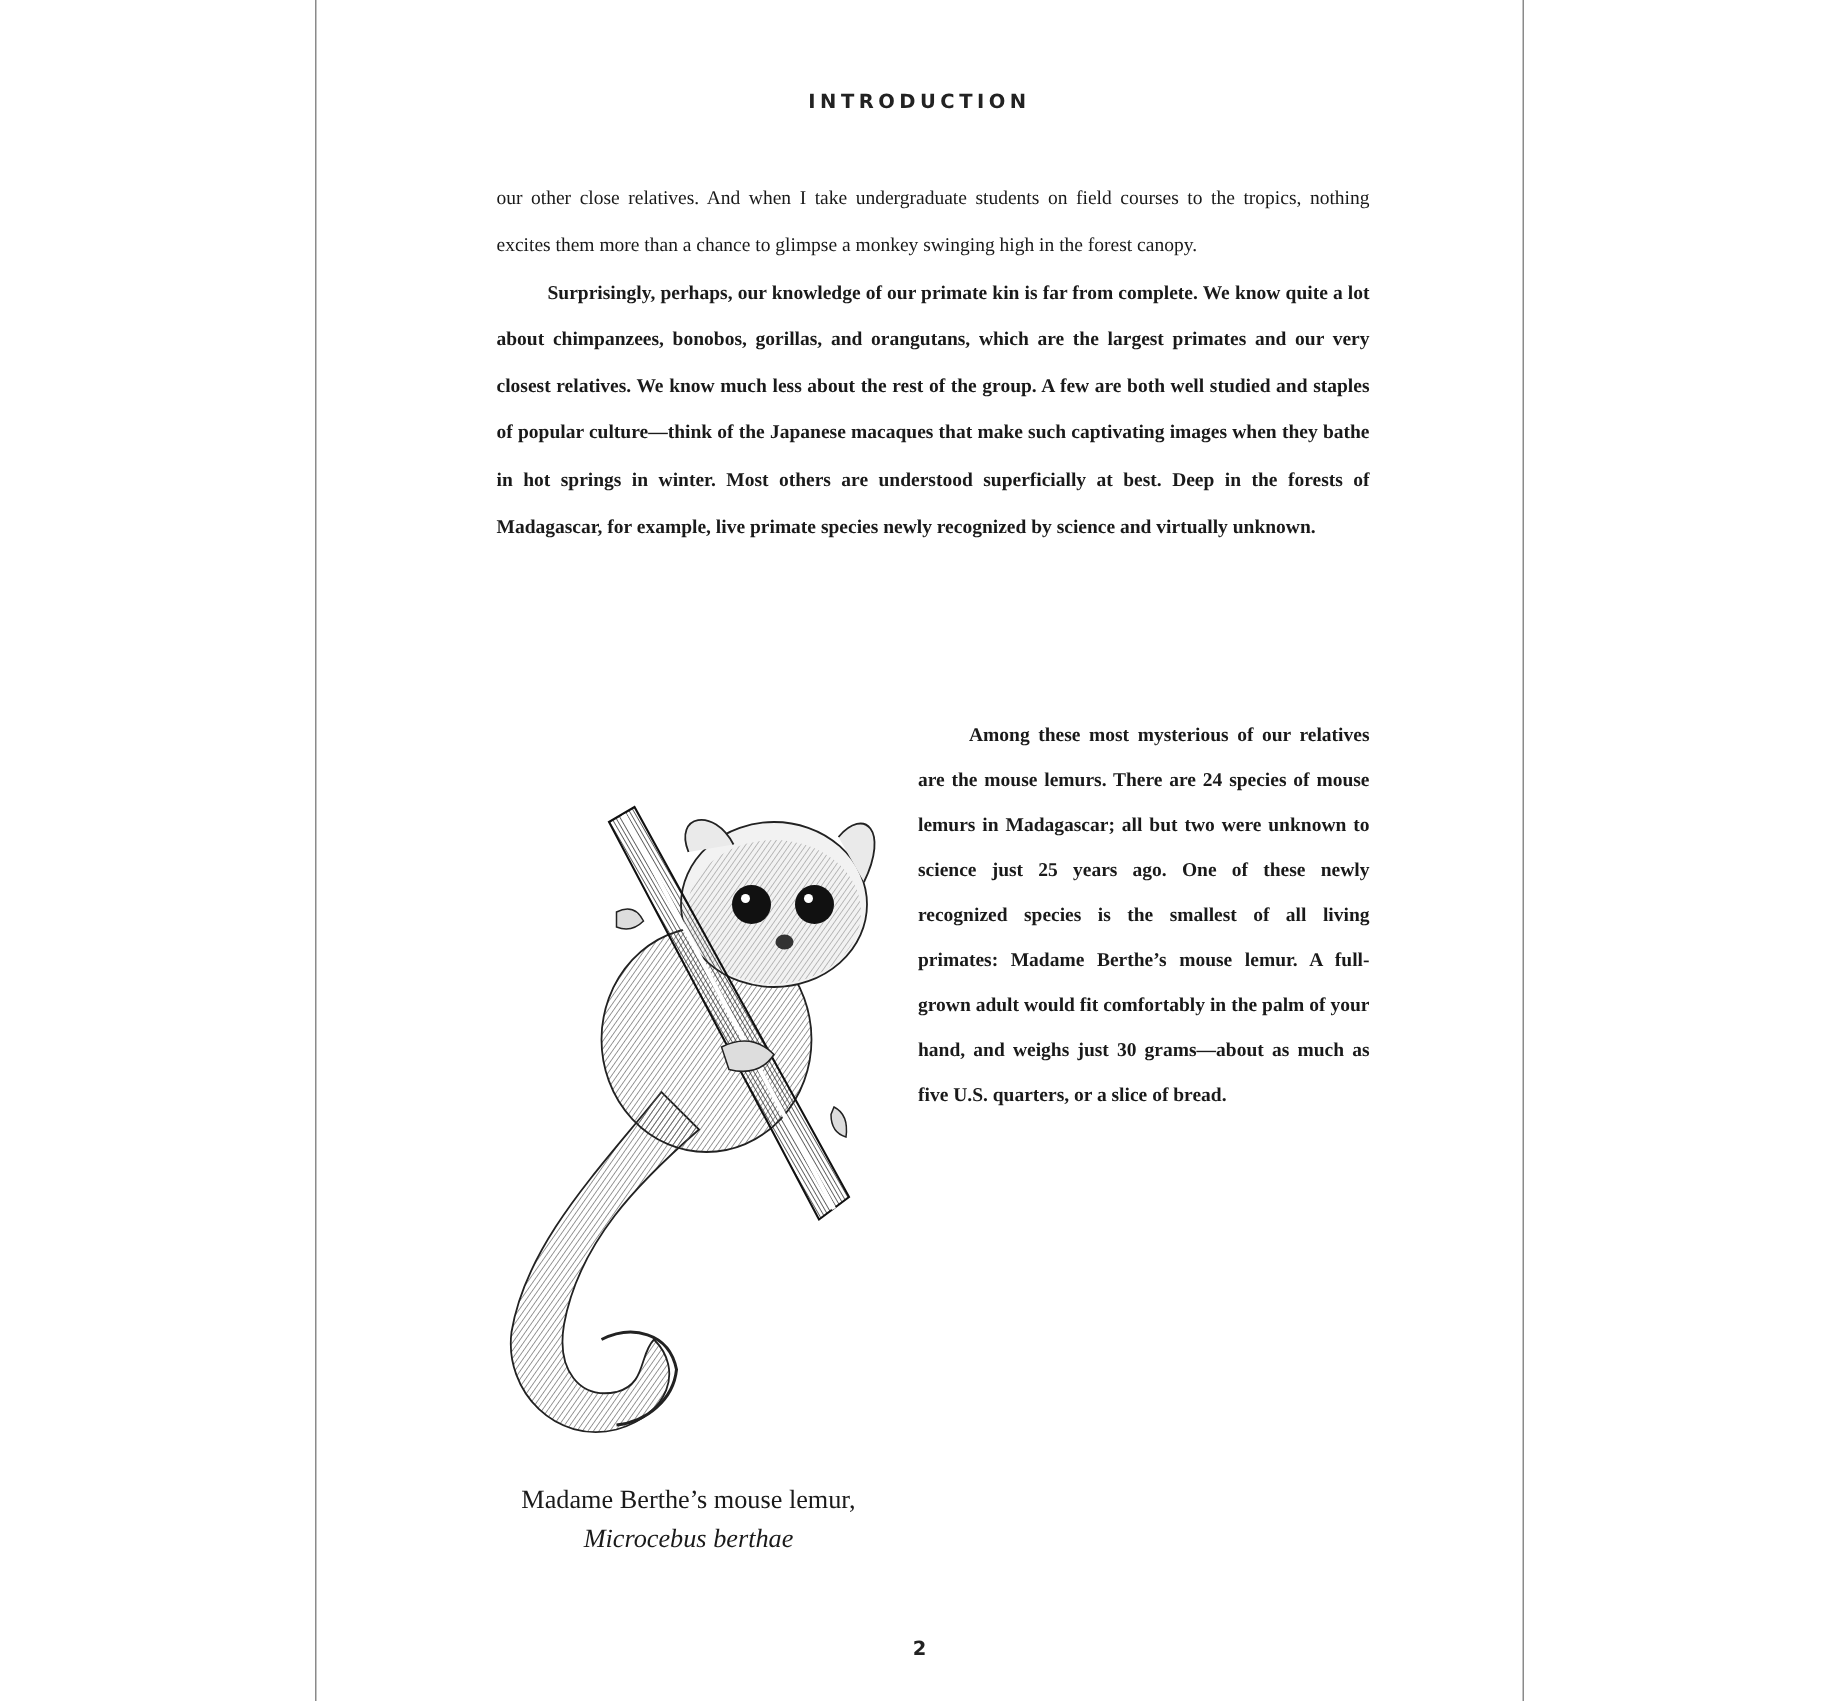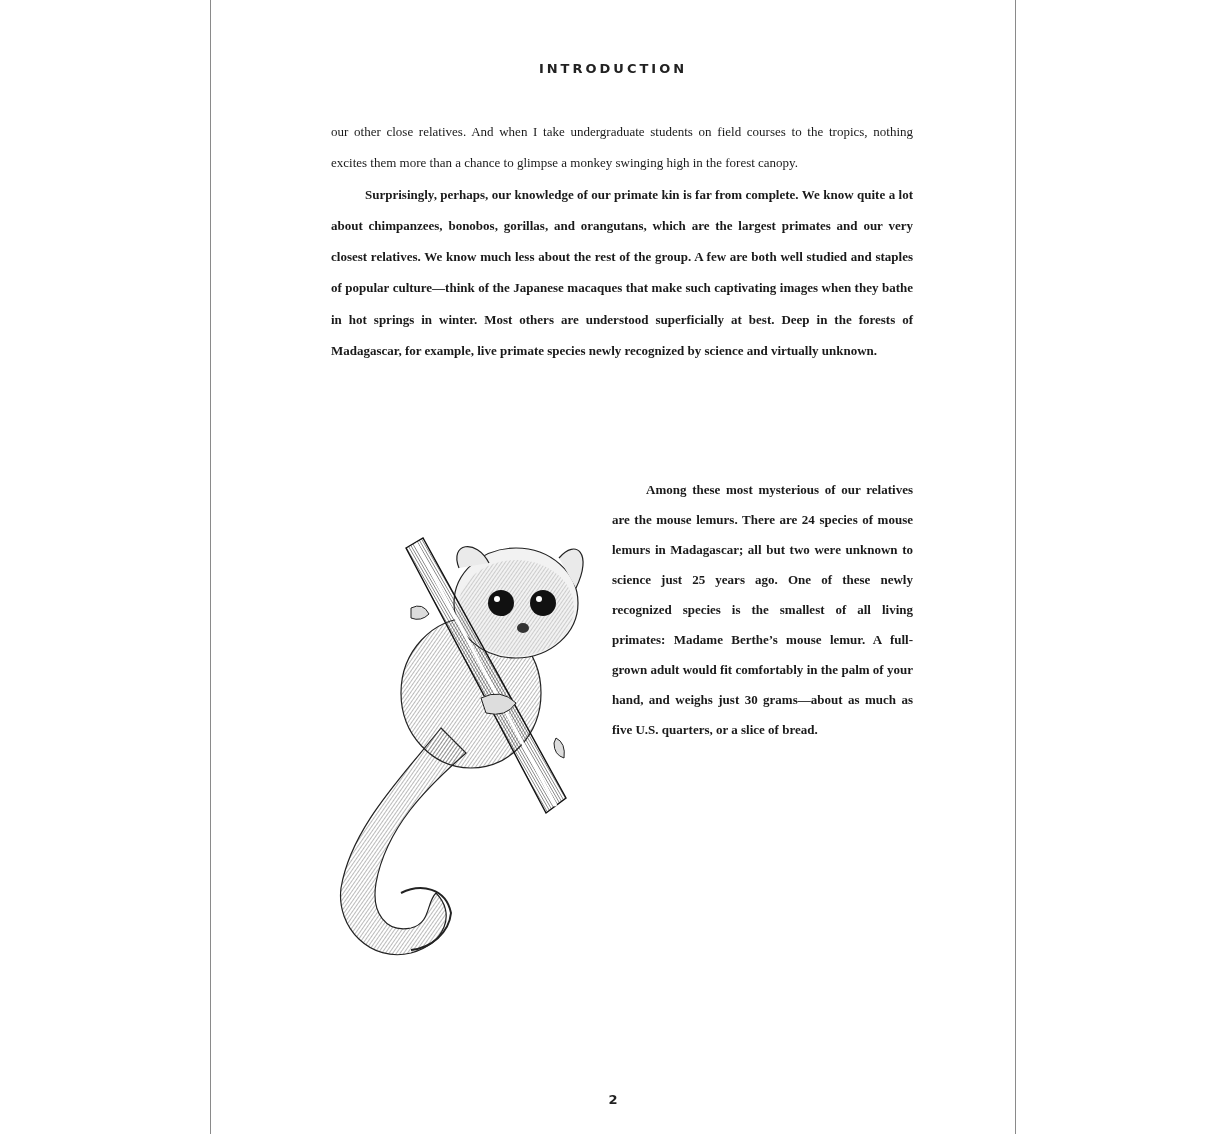--- a/index.html
+++ b/index.html
@@ -145,16 +145,20 @@
       <path d="M80 80 q 12 -6 18 6 q -8 8 -18 4 z" fill="#ddd" stroke="#222"></path>
       <path d="M150 170 q 20 -10 35 5 q -10 15 -30 10 z" fill="#ddd" stroke="#222"></path>
       <path d="M225 210 q 10 5 8 20 q -10 -3 -10 -15 z" fill="#ddd" stroke="#222"></path>
     </svg>
   </div>
 
   <div class="wrap-col">
     <p class="indent">Among these most mysterious of our relatives are the mouse lemurs. There are 24 species of mouse lemurs in Madagascar; all but two were unknown to science just 25 years ago. One of these newly recognized species is the smallest of all living primates: Madame Berthe’s mouse lemur. A full-grown adult would fit comfortably in the palm of your hand, and weighs just 30 grams—about as much as five U.S. quarters, or a slice of bread.</p>
   </div>
 
+  <div class="caption">
+    <span>Madame Berthe’s mouse lemur,</span>
+    <span class="sci">Microcebus berthae</span>
+  </div>
 
   <div class="folio">2</div>
 
 </div>
 
 </body></html>

